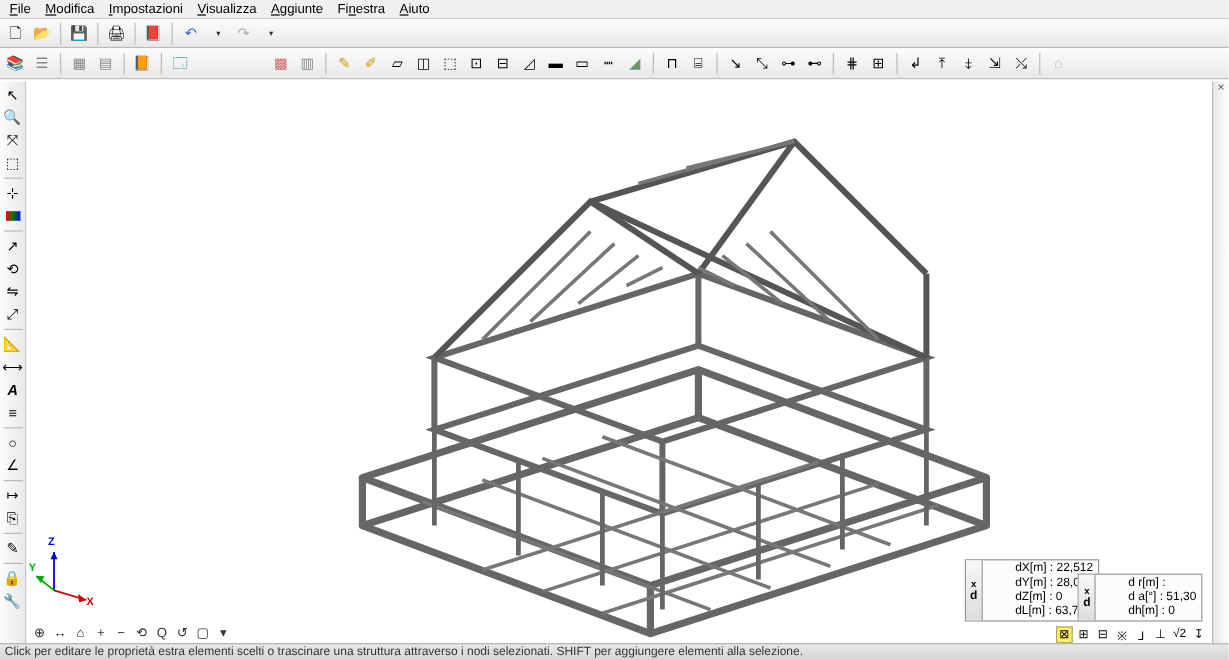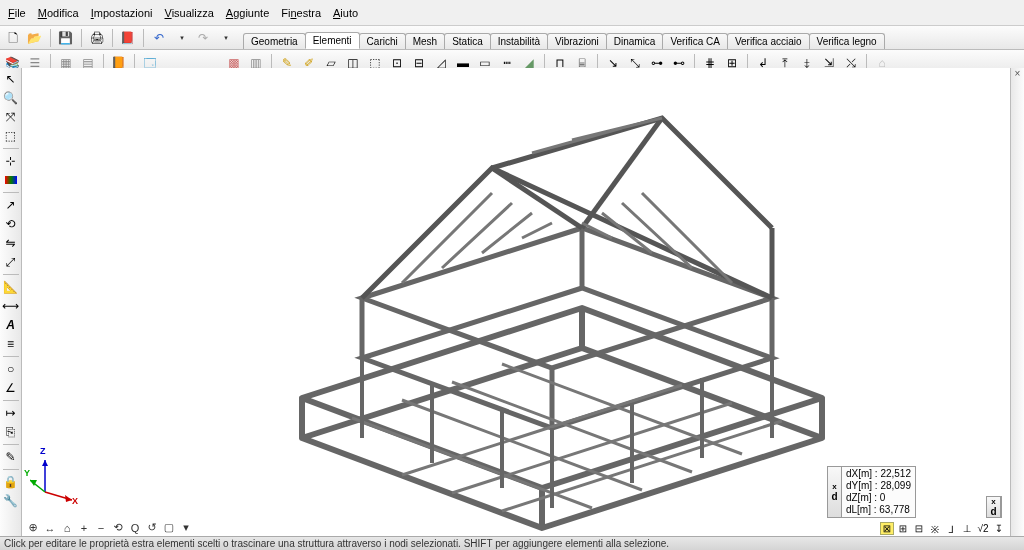--- a/index.html
+++ b/index.html
@@ -1,19 +1,19 @@
 <!DOCTYPE html>
 <html><head>
 <meta charset="utf-8">
 <style>
   * { box-sizing: border-box; margin: 0; padding: 0; }
   body { font-family: Tahoma, Arial, sans-serif; font-size: 11px; background: #fff; overflow: hidden; width: 1024px; height: 550px; position: relative; }
   
   
-  .menubar { height: 26px; background: #f0f0f0; display: flex; align-items: center; padding: 0 2px; border-bottom: 1px solid #ccc; }
+  .menubar { height: 16px; background: #f0f0f0; display: flex; align-items: flex-end; padding: 0 2px; border-bottom: 1px solid #ccc; }
   .menubar-item { padding: 1px 6px; cursor: default; }
   .menubar-item u { text-decoration: underline; }
   
   
   .toolbar-row { height: 24px; background: linear-gradient(#fcfcfc,#e8e8e8); display: flex; align-items: center; padding: 0 3px; border-bottom: 1px solid #bbb; gap: 2px; }
   .toolbar-btn { width: 20px; height: 20px; border: 1px solid transparent; display: inline-flex; align-items: center; justify-content: center; cursor: default; border-radius: 2px; }
   .sep { width: 1px; height: 18px; background: #bbb; margin: 0 3px; }
   .dropdown-arrow::after { content:"▾"; font-size:7px; color:#333; position:relative; left:1px; }
   
   
@@ -42,21 +42,21 @@
   
   
   .viewctrls { position:absolute; left:4px; bottom:2px; display:flex; gap:3px; align-items:center; }
   .viewctrls span { font-size:11px; color:#333; width:14px; text-align:center; cursor:default; }
   
   
   .coordbox { position:absolute; bottom:18px; display:flex; background:#fcfcfc; border:1px solid #999; font-size:10px; }
   .coordbox .hdr { background:linear-gradient(#f8f8f8,#ddd); border-right:1px solid #999; display:flex; flex-direction:column; justify-content:center; align-items:center; width:14px; font-weight:bold; }
   .coordbox .hdr .x { font-size:8px; }
   .coordbox .vals { padding:1px 4px; line-height:12px; }
-  .coordbox .vals div { white-space:nowrap; }
+  .coordbox .vals div { white-space:nowrap;margin-left:23px; }
   .box1 { right:94px; }
   .box2 { right:8px; }
   
   
   .bottomright-tools { position:absolute; right:4px; bottom:0; height:15px; display:flex; gap:2px; align-items:center; font-size:10px;}
   .bottomright-tools span { width:14px; text-align:center; cursor:default; }
   
   
   .statusbar { position:absolute; left:0; right:0; bottom:0; height:14px; background:linear-gradient(#e8e8e8,#d4d4d4); border-top:1px solid #aaa; font-size:10px; padding:0 4px; display:flex; align-items:center; color:#333; }
   
@@ -98,33 +98,20 @@
   <div class="sep"></div>
   <div class="toolbar-btn">
       <span class="ico" style="color:#36c">↶</span>
     </div>
   <div class="toolbar-btn dropdown-arrow"></div>
   <div class="toolbar-btn">
       <span class="ico" style="color:#aaa">↷</span>
     </div>
   <div class="toolbar-btn dropdown-arrow"></div>
 
-  <div class="tabs">
-    <div class="tab">Geometria</div>
-    <div class="tab active">Elementi</div>
-    <div class="tab">Carichi</div>
-    <div class="tab">Mesh</div>
-    <div class="tab">Statica</div>
-    <div class="tab">Instabilità</div>
-    <div class="tab">Vibrazioni</div>
-    <div class="tab">Dinamica</div>
-    <div class="tab">Verifica CA</div>
-    <div class="tab">Verifica acciaio</div>
-    <div class="tab">Verifica legno</div>
-  </div>
 </div>
 
 <div class="toolrow2">
   <div class="toolbar-btn">
       <span class="ico" style="color:#c93">📚</span>
     </div>
   <div class="toolbar-btn">
       <span class="ico" style="color:#888">☰</span>
     </div>
   <div class="sep"></div>
@@ -391,20 +378,25 @@
       <div><span>dY[m] :</span> <span>28,099</span></div>
       <div><span>dZ[m] :</span> <span>0</span></div>
       <div><span>dL[m] :</span> <span>63,778</span></div>
     </div>
   </div>
   <div class="coordbox box2">
     <div class="hdr">
         <div class="x">x</div>
         <div>d</div>
       </div>
+    <div class="vals">
+      <div><span>d r[m] :</span> <span></span></div>
+      <div><span>d a[°] :</span> <span>51,30</span></div>
+      <div><span>dh[m] :</span> <span>0</span></div>
+    </div>
   </div>
 
   <div class="bottomright-tools">
     <span style="background:#fe6;border:1px solid #aa6">⊠</span>
     <span>⊞</span>
     <span>⊟</span>
     <span>※</span>
     <span>⅃</span>
     <span>⊥</span>
     <span>√2</span>

